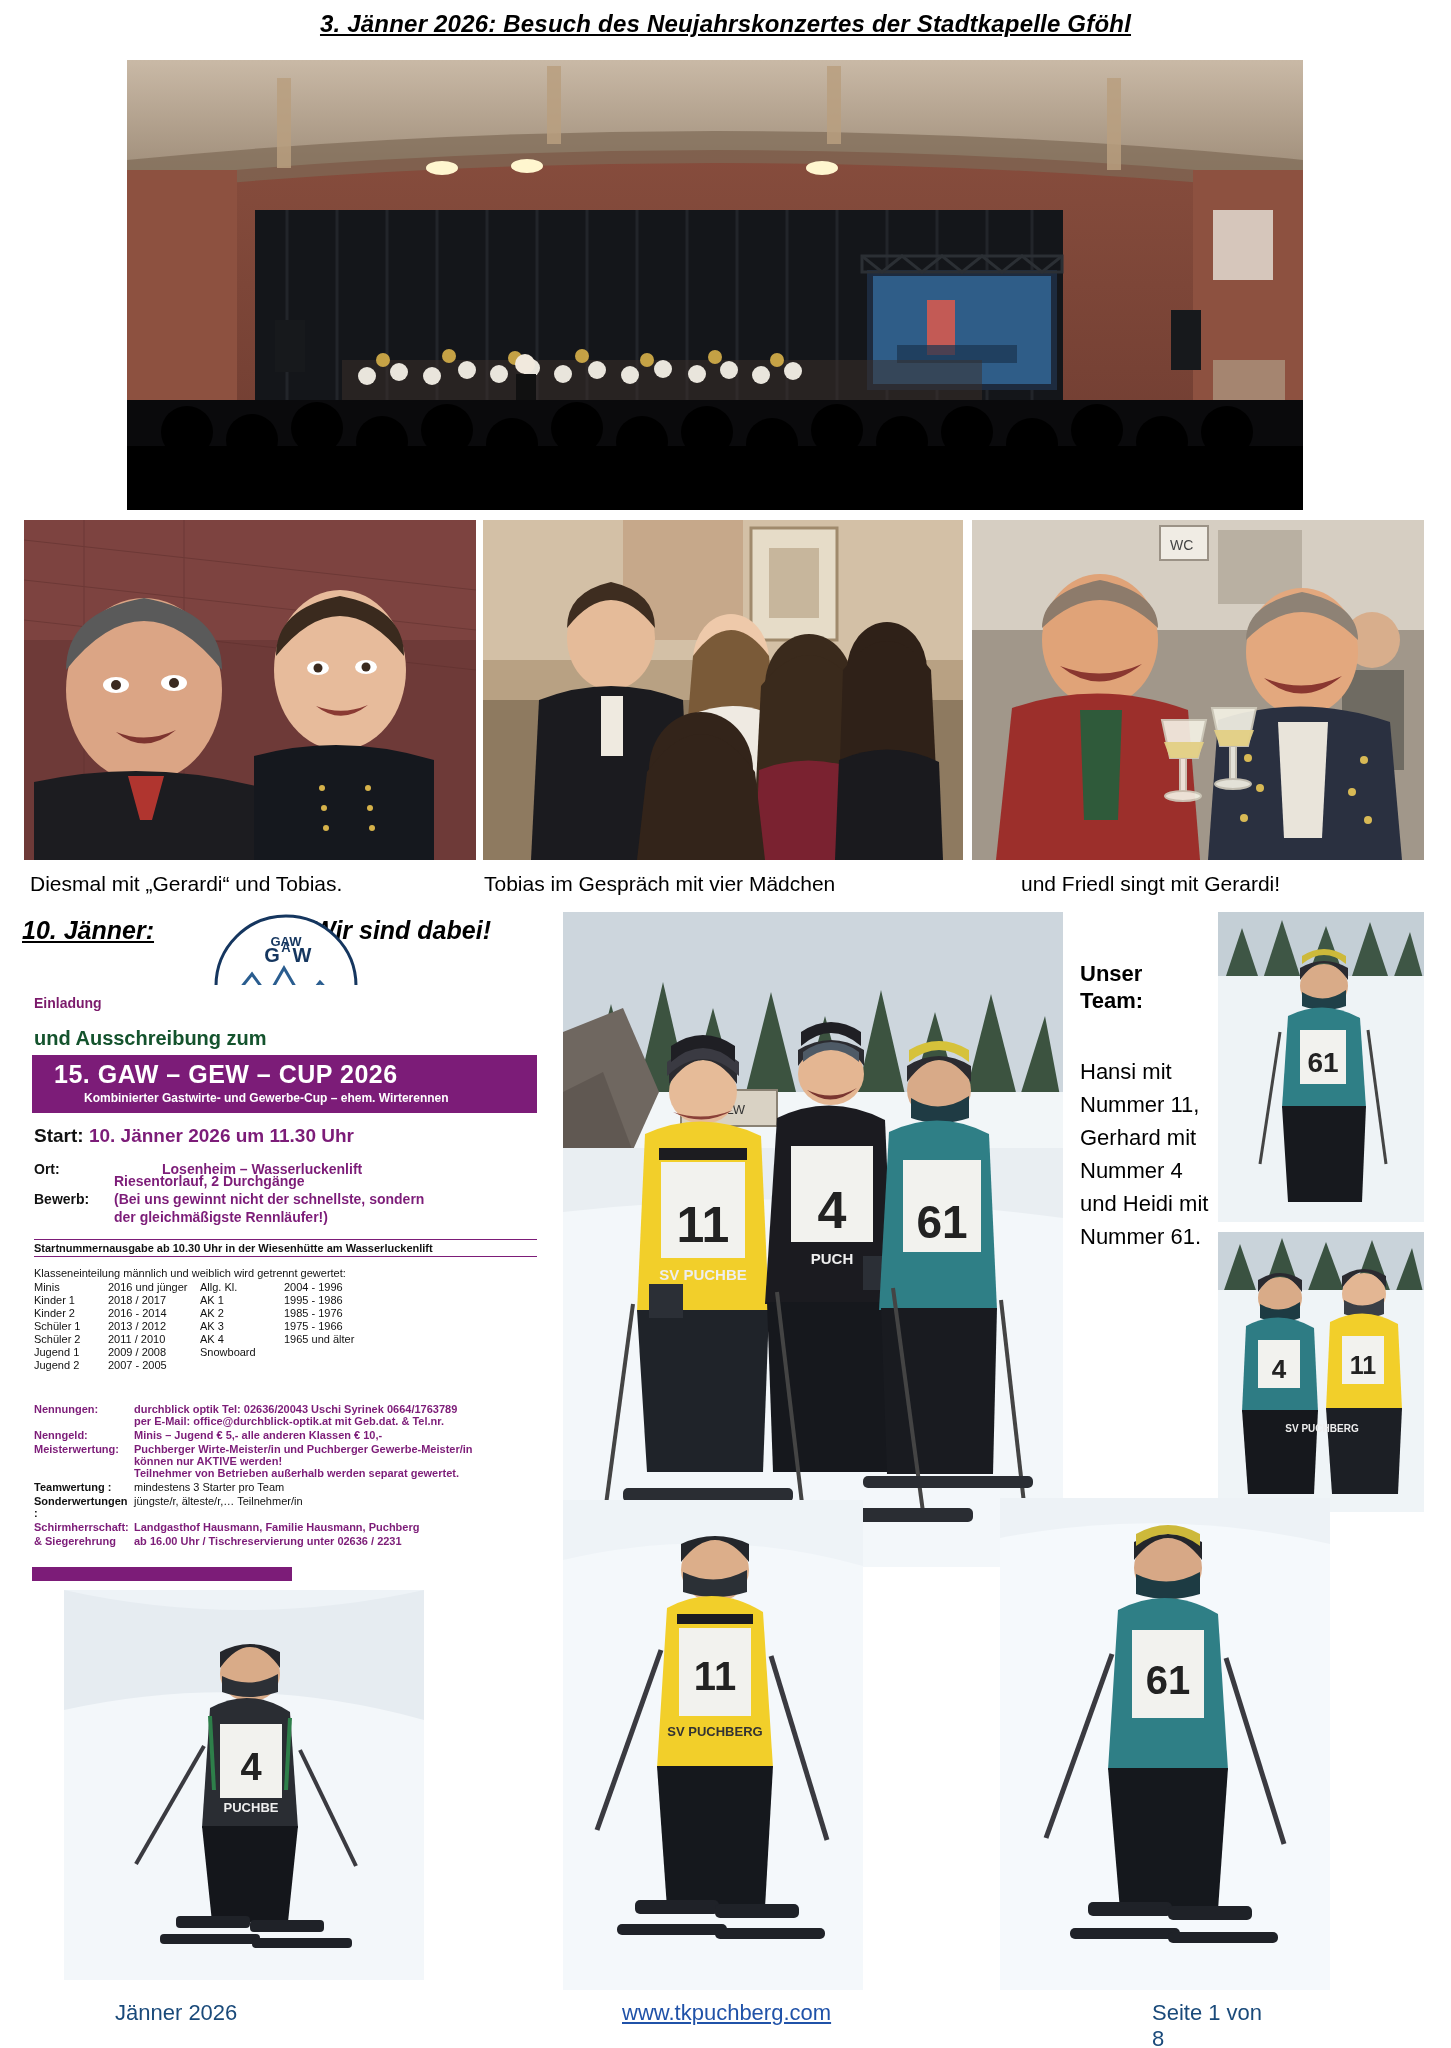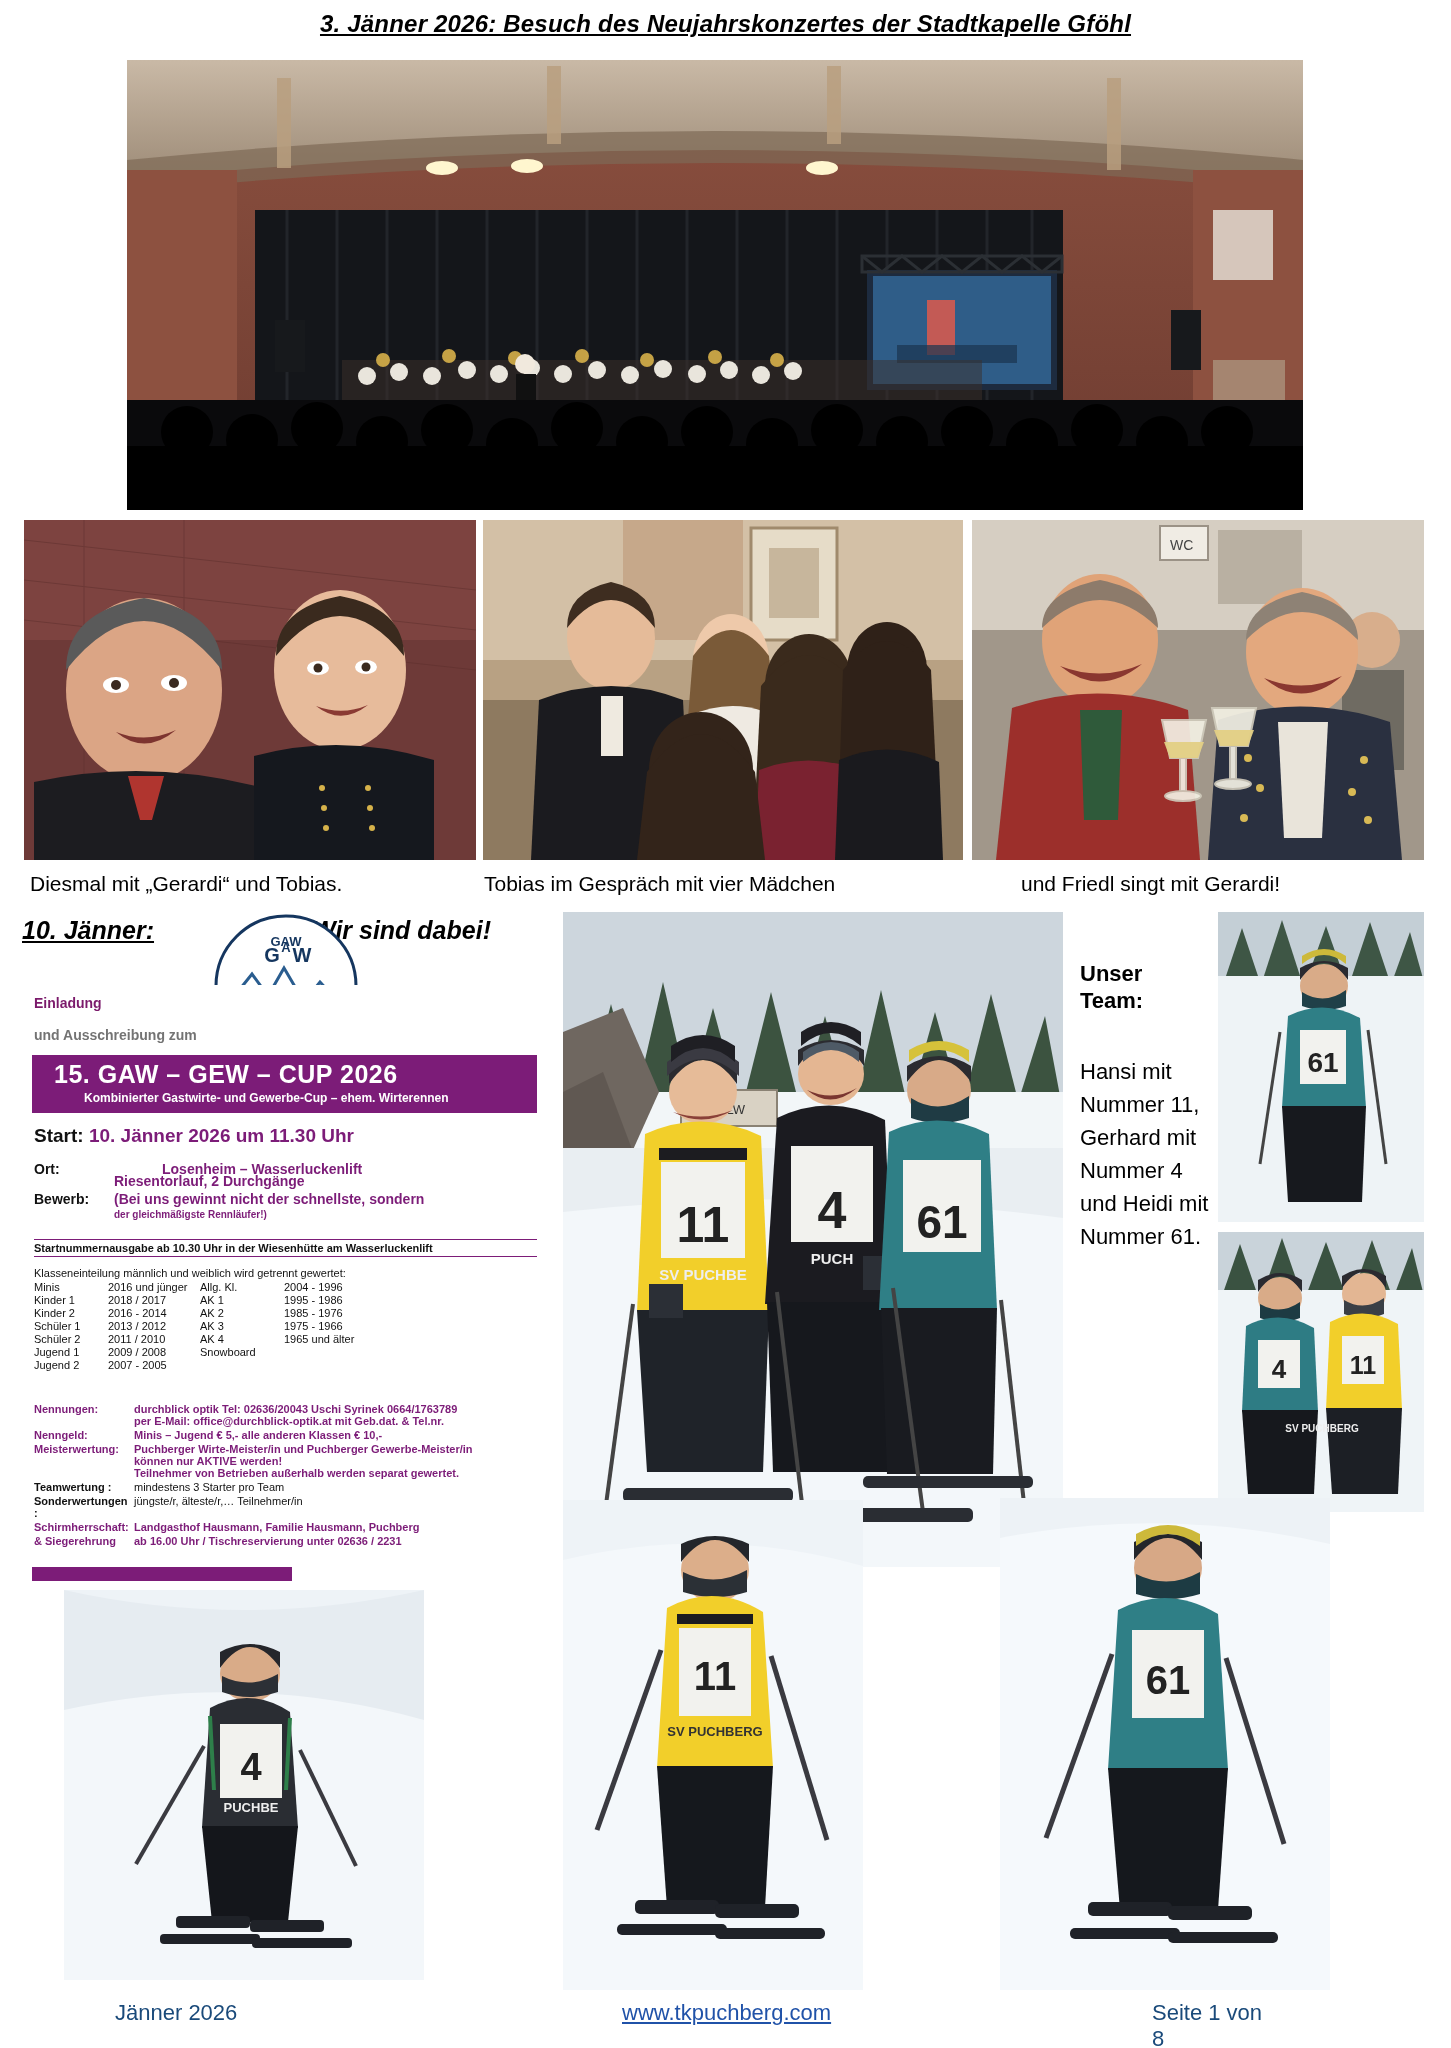--- a/index.html
+++ b/index.html
@@ -88,23 +88,23 @@
   .flyer .einladung {
     position: absolute;
     left: 10px; top: 10px;
     color: #7b1a6b;
     font-weight: bold;
     font-size: 14px;
   }
   .flyer .ausschreibung {
     position: absolute;
     left: 10px; top: 42px;
-    color: #737373;
+    color: #14532d;
     font-weight: bold;
-    font-size: 14px;
+    font-size: 20px;
   }
   .flyer .titlebar {
     position: absolute;
     left: 8px; top: 70px;
     width: 505px; height: 58px;
     background: #7c1c78;
     color: #fff;
   }
   .flyer .titlebar .t1 {
     position:absolute; left: 22px; top: 5px;
@@ -121,21 +121,21 @@
   .flyer .rowval {
     position: absolute;
     font-size: 14px; font-weight: bold; color: #7c1c78;
   }
   .flyer .startline {
     position: absolute; left: 10px; top: 140px;
     font-size: 19px; font-weight: bold;
   }
   .flyer .startline .v { color: #7c1c78; }
   .flyer .sub1 { position:absolute; left:90px; top:206px; font-size:14px; font-weight:bold; color:#7c1c78;}
-  .flyer .sub2 { position:absolute; left:90px; top:224px; font-size:10px; font-weight:bold; color:#7c1c78;}
+  .flyer .sub2 { position:absolute; left:90px; top:224px; font-size:14px; font-weight:bold; color:#7c1c78;}
   .flyer .startnr {
     position: absolute; left: 10px; top: 254px;
     width: 503px;
     font-size: 11px; font-weight: bold;
     border-top: 1px solid #7c1c78;
     border-bottom: 1px solid #7c1c78;
     padding: 2px 0;
   }
   .flyer .klassen-head {
     position: absolute; left: 10px; top: 282px;

